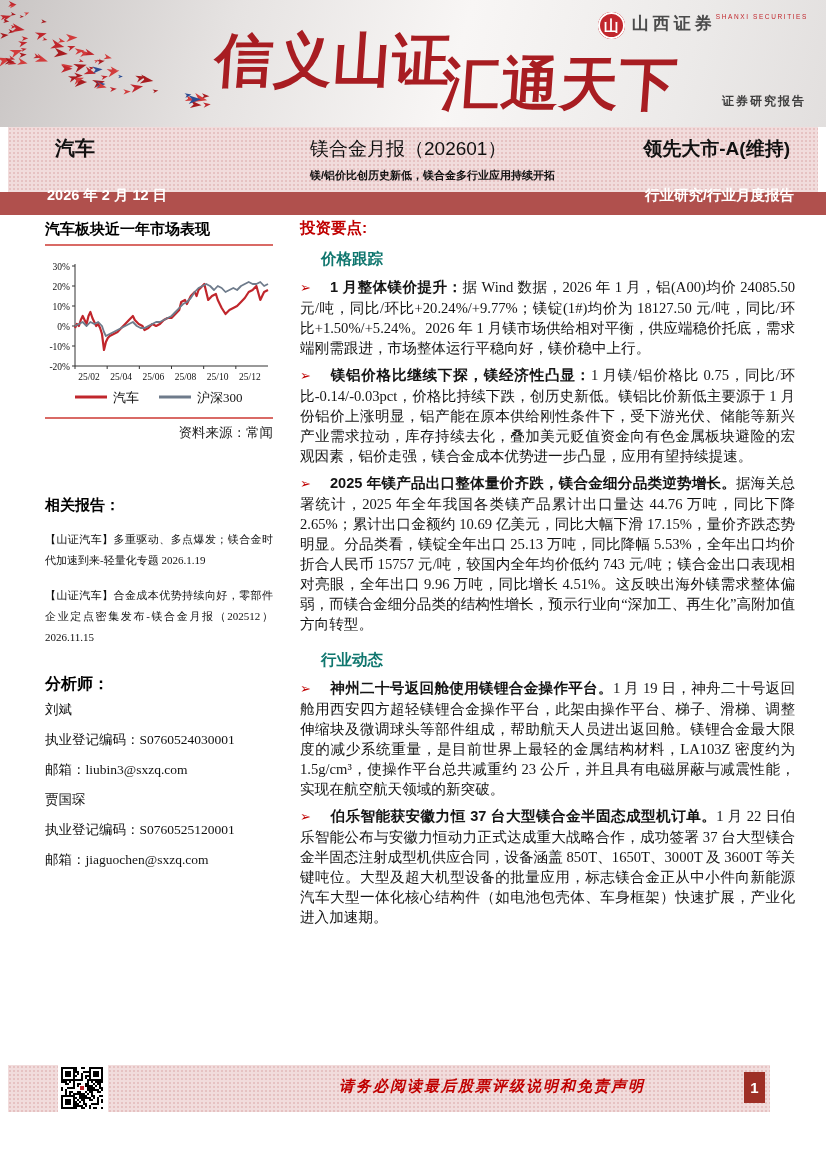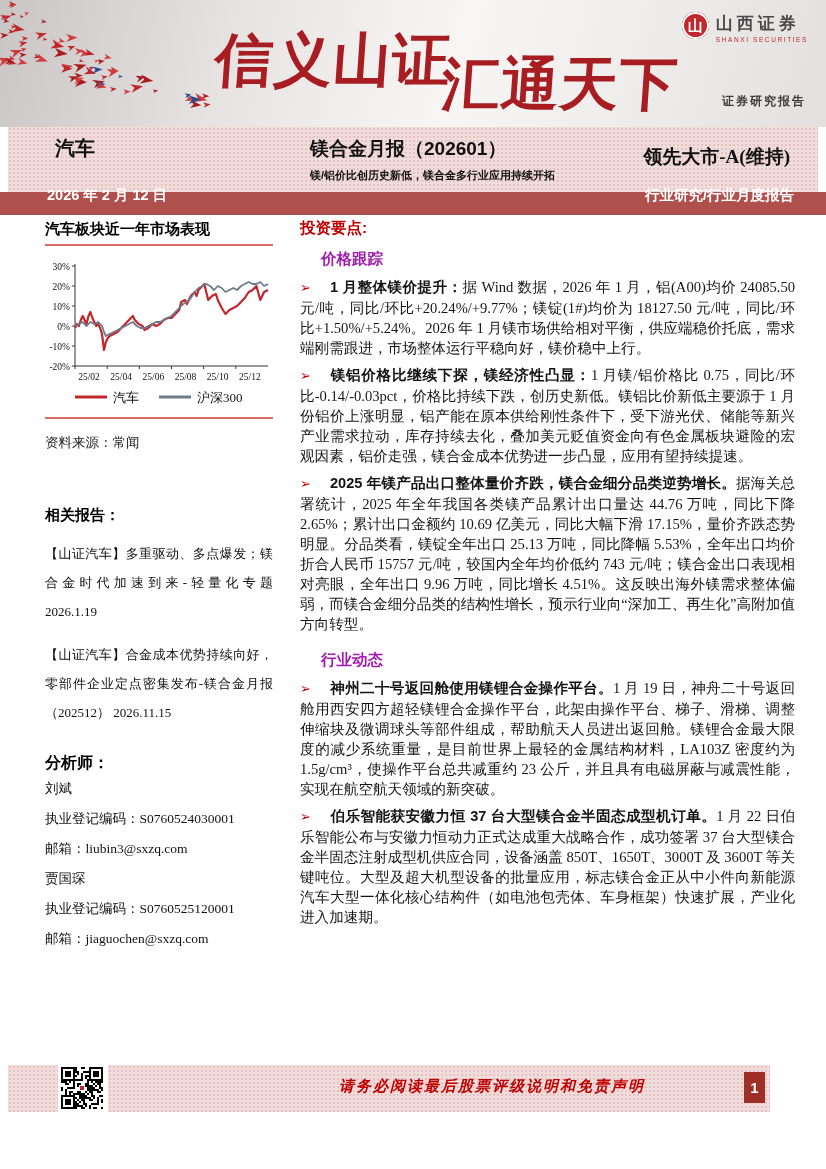--- a/index.html
+++ b/index.html
@@ -11,59 +11,59 @@
     background:linear-gradient(105deg,#c9c5c4 0%,#e6e3e2 28%,#f8f6f5 55%,#eceae9 82%,#e2dfde 100%); }
   .arrows-svg { position:absolute; left:0; top:0; }
   .slogan { position:absolute; left:210px; top:14px; width:500px; height:110px; color:#a81d22;
     font-family:"DejaVu Serif","Liberation Serif",serif; font-weight:bold; }
   .slogan .s1 { position:absolute; left:5px; top:8px; font-size:58px; letter-spacing:1px; transform:skewX(-4deg); }
   .slogan .s2 { position:absolute; left:232px; top:32px; font-size:58px; letter-spacing:1px; transform:skewX(-4deg); }
   .logo { position:absolute; right:18px; top:12px; display:flex; align-items:flex-start; }
   .logo-seal { width:27px; height:27px; border-radius:50%; background:#c1272d; color:#fff;
     font-family:"Liberation Sans",sans-serif; font-weight:bold; font-size:15px; line-height:27px;
     text-align:center; box-shadow:inset 0 0 0 2px #fff, inset 0 0 0 4px #c1272d; margin-right:7px; }
-  .logo-texts { display:flex; flex-direction:column; }
+  .logo-texts { display:flex; flex-direction:row; }
   .logo-cn { font-family:"Liberation Sans",sans-serif; font-weight:bold; color:#4b4b4b; font-size:17px; letter-spacing:4px; }
   .logo-en { font-family:"Liberation Sans",sans-serif; color:#c1272d; font-size:6.5px; letter-spacing:1.6px; margin-top:1px; }
   .report-type { position:absolute; right:20px; top:93px; font-family:"Liberation Sans",sans-serif;
     font-weight:bold; color:#3d3d3d; font-size:12px; letter-spacing:2px; }
 
   
   .pink-texture { background-color:#f1dcdc;
     background-image:radial-gradient(#e6c2c2 0.9px, rgba(0,0,0,0) 0.9px); background-size:4px 4px; }
   .header-band { position:absolute; left:8px; top:127px; width:810px; height:65px; }
   .hb-industry { position:absolute; left:47px; top:8px; font-family:"Liberation Sans",sans-serif;
     font-weight:bold; font-size:20px; color:#111; }
   .hb-title { position:absolute; left:302px; top:9px; font-family:"Liberation Sans",sans-serif;
-    font-weight:bold; font-size:19px; color:#111; }
-  .hb-rating { position:absolute; right:28px; top:17px; font-family:Liberation Serif, serif;
+    font-weight:normal; font-size:19px; color:#111; }
+  .hb-rating { position:absolute; right:28px; top:9px; font-family:Liberation Sans, sans-serif;
     font-weight:bold; font-size:19px; color:#111; }
   .hb-subtitle { position:absolute; left:302px; top:41px; font-family:"Liberation Sans",sans-serif;
     font-weight:bold; font-size:11px; color:#111; }
 
   
   .date-bar { position:absolute; left:0; top:192px; width:826px; height:23px; background:#b0504d;
     display:flex; justify-content:space-between; align-items:center; padding:0 32px 16px 47px; }
   .date-bar span { color:#fff; font-family:"Liberation Sans",sans-serif; font-weight:bold; font-size:14.5px; }
 
   
   .sidebar { position:absolute; left:45px; top:220px; width:228px; }
   .chart-title { font-family:"Liberation Sans",sans-serif; font-weight:bold; font-size:15px; color:#000; }
   .rule { height:2px; background:#d96a65; margin-top:5px; }
   .chart-wrap { margin-top:12px; }
-  .source { margin-top:15px; font-size:13.5px; color:#222; }
+  .source { margin-top:5px; font-size:13.5px; color:#222;text-align:right; }
   .related-title { margin-top:54px; font-family:"Liberation Sans",sans-serif; font-weight:bold; font-size:15px; }
-  .related-item { margin-top:14px; font-size:13px; line-height:29px; text-align:justify; color:#111; }
+  .related-item { margin-top:14px; font-size:11px; line-height:21px; text-align:justify; color:#111; }
   .analysts-title { margin-top:26px; font-family:"Liberation Sans",sans-serif; font-weight:bold; font-size:16px; }
   .analyst-line { font-size:13.5px; line-height:30px; color:#111; }
 
   
   .main { position:absolute; left:300px; top:218px; width:495px; }
   .main-heading { color:#c00000; font-family:"Liberation Sans",sans-serif; font-weight:bold; font-size:15.5px; }
-  .section-title { color:#a21caf; font-family:"Liberation Sans",sans-serif; font-weight:bold; font-size:15.5px;
+  .section-title { color:#0f766e; font-family:"Liberation Sans",sans-serif; font-weight:bold; font-size:15.5px;
     margin:10px 0 4px 21px; }
   .item { font-size:14.6px; line-height:20px; text-align:justify; color:#141414; margin-top:7px; }
   .item .marker { color:#c00000; font-size:13px; display:inline-block; width:30px; }
   .item .lead { font-family:"Liberation Sans",sans-serif; font-weight:bold; }
   .gap-before { margin-top:16px; }
 
   
   .footer-band { position:absolute; left:8px; top:1065px; width:762px; height:47px; }
   .qr-tile { position:absolute; left:58px; top:1064px; width:50px; height:50px; background:#fff; padding:3px; }
   .disclaimer { position:absolute; left:292px; top:1077px; width:400px; text-align:center;

